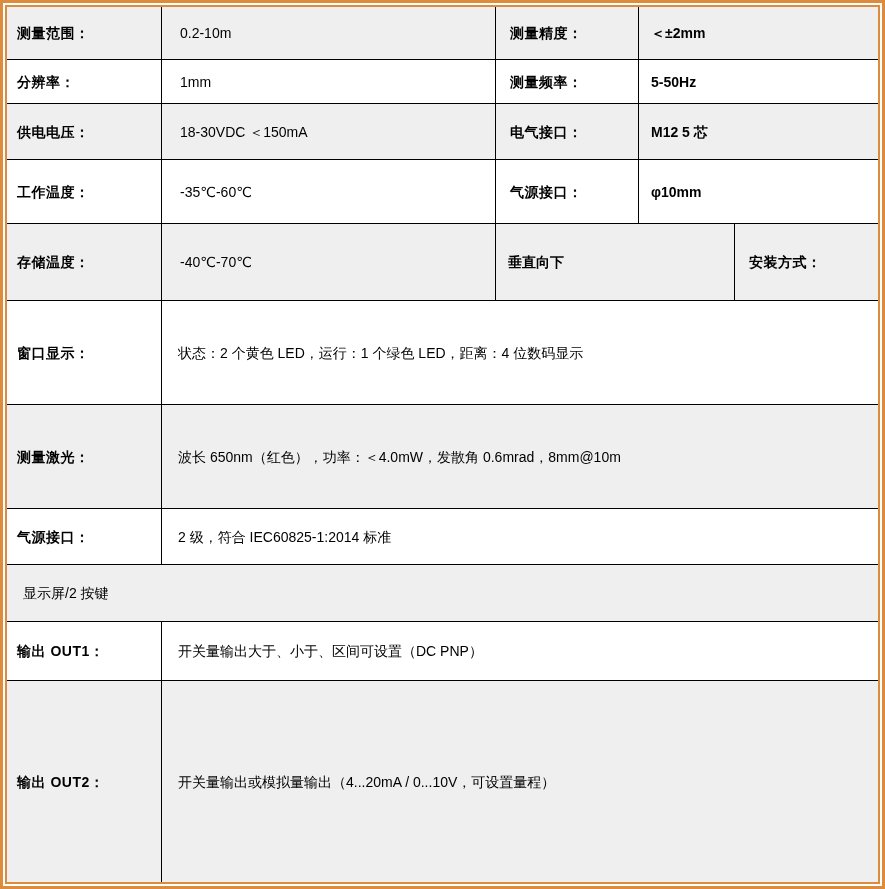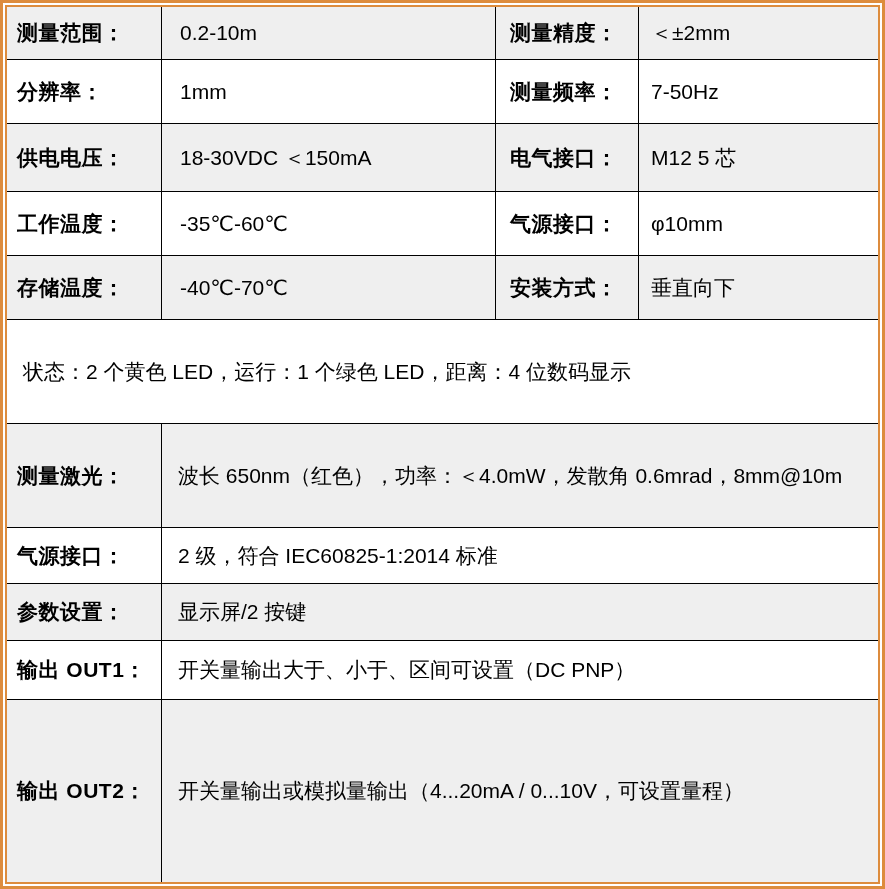--- a/index.html
+++ b/index.html
@@ -22,89 +22,89 @@
     border:2px solid var(--orange);
     display:flex;flex-direction:column;
     background:#fff;
   }
   .row{display:flex;border-bottom:1px solid var(--grid);flex:0 0 auto;}
   .row:last-child{border-bottom:none;flex:1 1 auto;}
   .row:nth-child(odd){background:var(--stripe);}
   .cell{
     display:flex;align-items:center;
     border-right:1px solid var(--grid);
-    font-size:21px;line-height:30px;
+    font-size:14px;line-height:30px;
     overflow:hidden;
   }
   .cell:last-child{border-right:none;}
   .label{font-weight:bold;letter-spacing:0.5px;}
   .c1{width:155px;padding-left:10px;}
   .c2{width:334px;padding-left:18px;padding-right:8px;}
   .c3{width:143px;padding-left:14px;}
-  .c4{flex:1;padding-left:12px;}
+  .c4{flex:1;padding-left:12px;font-weight:bold;}
   .cspan{flex:1;padding-left:16px;padding-right:4px;}
   .tall .cspan{line-height:52px;}
 </style>
 </head>
 <body>
 
 <div class="frame">
   <div class="frame-inner">
 
     <div class="row" style="height:53px">
       <div class="cell label c1">测量范围：</div>
       <div class="cell c2">0.2-10m</div>
       <div class="cell label c3">测量精度：</div>
       <div class="cell c4">＜±2mm</div>
     </div>
 
-    <div class="row" style="height:64px">
+    <div class="row" style="height:44px">
       <div class="cell label c1">分辨率：</div>
       <div class="cell c2">1mm</div>
       <div class="cell label c3">测量频率：</div>
-      <div class="cell c4">7-50Hz</div>
+      <div class="cell c4">5-50Hz</div>
     </div>
 
-    <div class="row" style="height:68px">
+    <div class="row" style="height:56px">
       <div class="cell label c1">供电电压：</div>
       <div class="cell c2">18-30VDC ＜150mA</div>
       <div class="cell label c3">电气接口：</div>
       <div class="cell c4">M12 5 芯</div>
     </div>
 
     <div class="row" style="height:64px">
       <div class="cell label c1">工作温度：</div>
       <div class="cell c2">-35℃-60℃</div>
       <div class="cell label c3">气源接口：</div>
       <div class="cell c4">φ10mm</div>
     </div>
 
-    <div class="row" style="height:64px">
+    <div class="row" style="height:77px">
       <div class="cell label c1">存储温度：</div>
       <div class="cell c2">-40℃-70℃</div>
+      <div class="cell c4">垂直向下</div>
       <div class="cell label c3">安装方式：</div>
-      <div class="cell c4">垂直向下</div>
     </div>
 
     <div class="row tall" style="height:104px">
+      <div class="cell label c1">窗口显示：</div>
       <div class="cell cspan">状态：2 个黄色 LED，运行：1 个绿色 LED，距离：4 位数码显示</div>
     </div>
 
     <div class="row tall" style="height:104px">
       <div class="cell label c1">测量激光：</div>
       <div class="cell cspan">波长 650nm（红色），功率：＜4.0mW，发散角 0.6mrad，8mm@10m</div>
     </div>
 
     <div class="row" style="height:56px">
       <div class="cell label c1">气源接口：</div>
       <div class="cell cspan">2 级，符合 IEC60825-1:2014 标准</div>
     </div>
 
     <div class="row" style="height:57px">
-      <div class="cell label c1">参数设置：</div>
       <div class="cell cspan">显示屏/2 按键</div>
     </div>
 
     <div class="row" style="height:59px">
       <div class="cell label c1">输出 OUT1：</div>
       <div class="cell cspan">开关量输出大于、小于、区间可设置（DC PNP）</div>
     </div>
 
     <div class="row" style="height:64px">
       <div class="cell label c1">输出 OUT2：</div>

